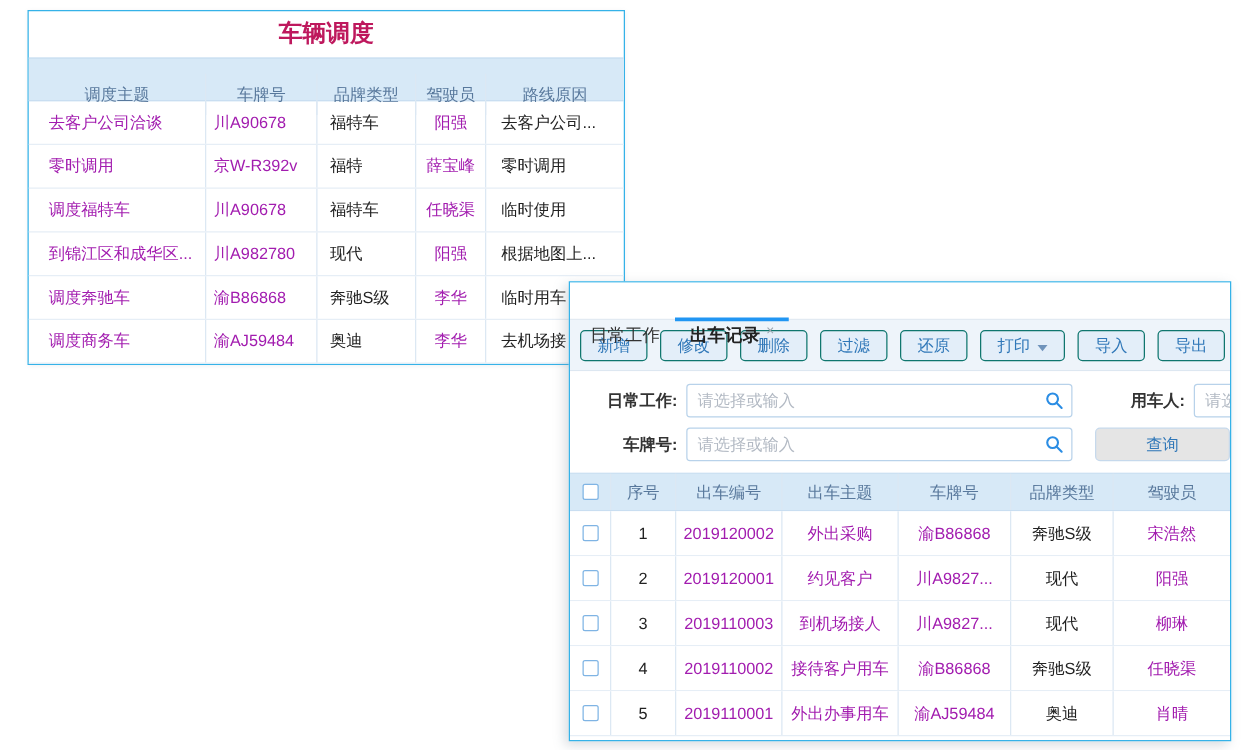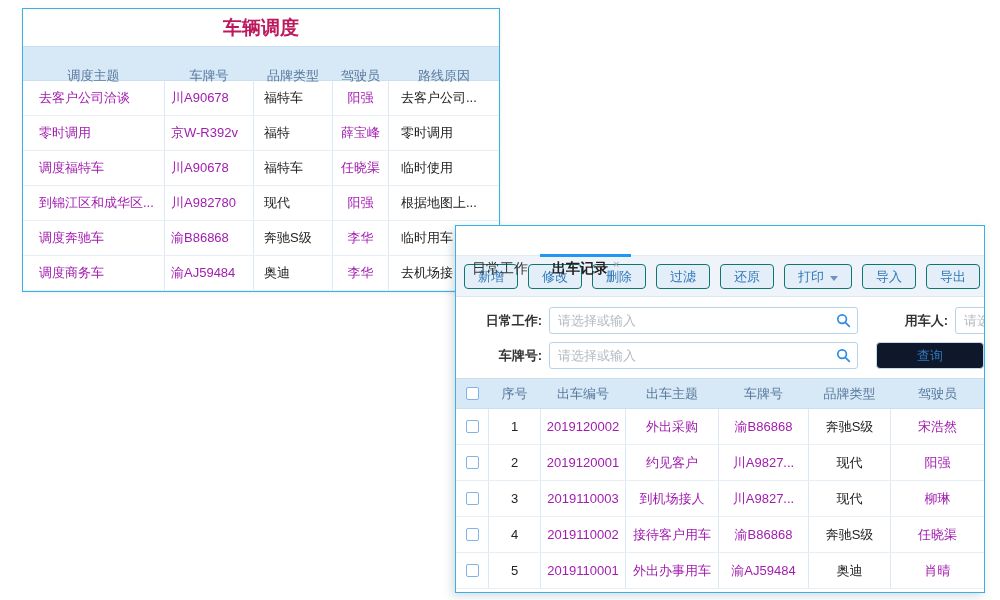--- a/index.html
+++ b/index.html
@@ -60,21 +60,21 @@
   .form-area { position:relative; height:81px; background:#fff; }
   .flabel { position:absolute; font-weight:bold; font-size:13px; color:#333;
     line-height:27px; text-align:right; }
   .input-wrap { position:absolute; height:27px; }
   .finput { width:100%; height:27px; border:1px solid #b8d2ea; border-radius:3px;
     font-size:13px; padding:0 26px 0 8px; color:#333; outline:none;
     font-family:"Liberation Sans", sans-serif; }
   .finput::placeholder { color:#b3bac4; }
   .search-ico { position:absolute; right:7px; top:6px; width:15px; height:15px; }
   .query-btn { position:absolute; left:420px; top:45px; width:108px; height:27px;
-    background:#0f172a; border:1px solid #c6d9ec; border-radius:4px;
+    background:#e5e5e5; border:1px solid #c6d9ec; border-radius:4px;
     color:#2f77b8; font-size:13px; }
 
   .r-header { display:flex; height:31px; align-items:center;
     background:#d7e9f7; color:#58789c; font-size:13px;
     border-top:1px solid #c9def1; border-bottom:1px solid #c9def1; }
   .r-row { display:flex; height:36px; align-items:center; font-size:13px;
     color:#222; border-bottom:1px solid #e6eef6; background:#fff; }
   .r-header > div, .r-row > div { height:100%; display:flex; align-items:center;
     justify-content:center; border-right:1px solid #dce8f3; text-align:center;
     overflow:hidden; white-space:nowrap; }

